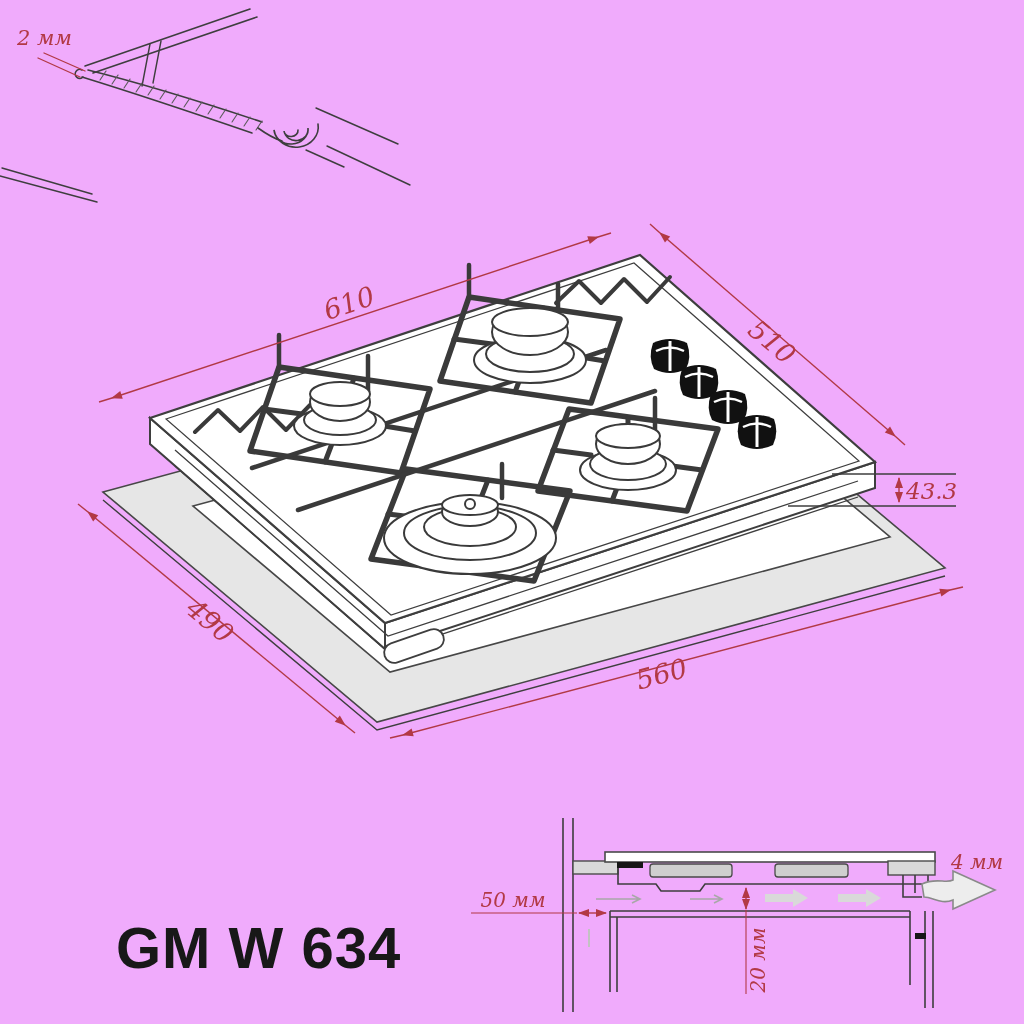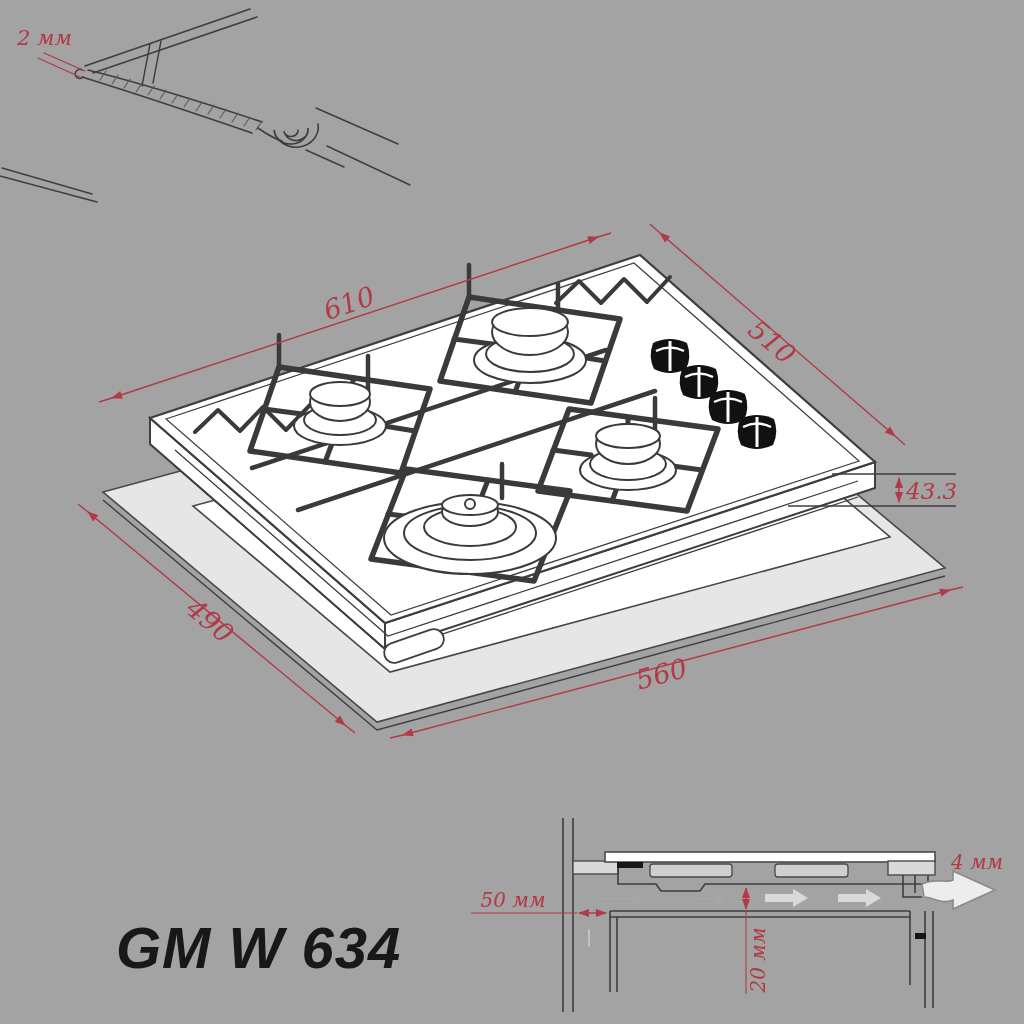--- a/index.html
+++ b/index.html
@@ -1,24 +1,24 @@
 <!DOCTYPE html>
 <html><head>
 <meta charset="utf-8">
 <style>
   html,body{margin:0;padding:0;background:#ffffff;}
   .stage{
-    position:relative;width:1024px;height:1024px;background:#a3a3a3;overflow:hidden;
+    position:relative;width:1024px;height:1024px;background:#f0abfc;overflow:hidden;
     font-family:"Liberation Sans",sans-serif;
   }
   .stage svg{position:absolute;left:0;top:0;}
   .model-label{
     position:absolute;left:116px;top:914px;
     font-family:"Liberation Sans",sans-serif;
-    font-weight:700;font-size:58px;letter-spacing:1px;color:#181818;font-style:italic;
+    font-weight:700;font-size:58px;letter-spacing:1px;color:#181818;
   }
   .dimtext{
     font-family:"DejaVu Serif",serif;font-style:italic;fill:#b23945;
   }
   .ln{stroke:#3e3e3e;fill:none;}
   .red{stroke:#b23945;fill:none;}
 </style>
 </head>
 <body>
 

